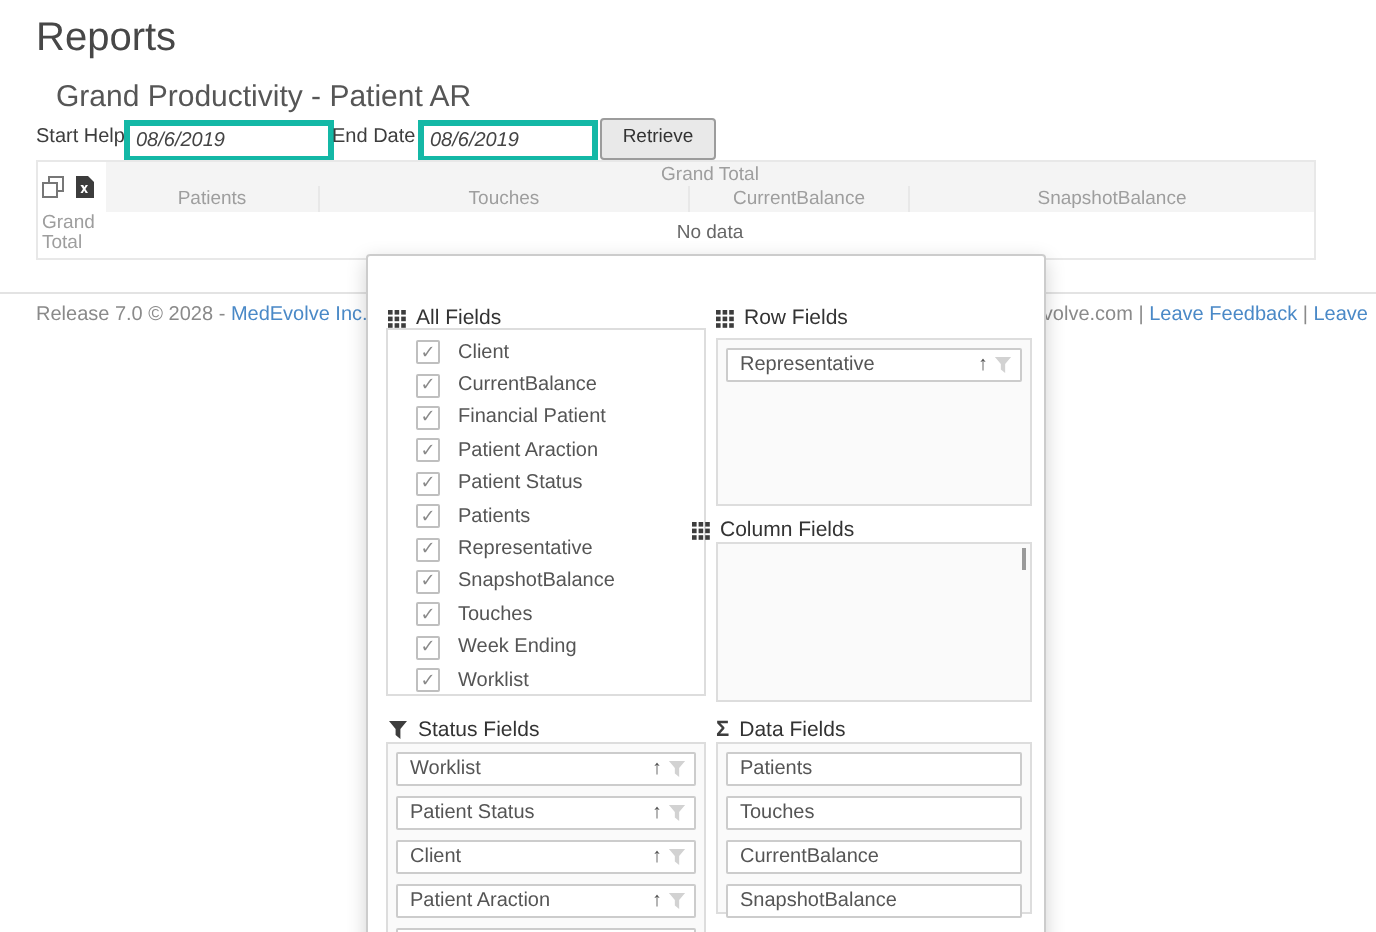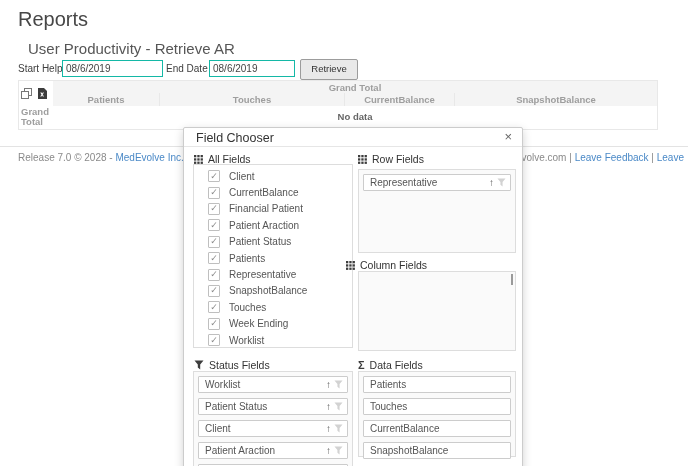--- a/index.html
+++ b/index.html
@@ -11,33 +11,33 @@
   }
   .abs{position:absolute;}
 
   
   .page-title{left:18px;top:8px;font-size:20px;font-weight:400;color:#474747;}
   .report-title{left:28px;top:40px;font-size:15px;font-weight:400;color:#565656;}
 
   
   .tb-label{top:63px;font-size:10px;color:#3d3d3d;}
   .tb-input{
-    top:60px;height:15px;border:1px solid #14b8a6;background:#fff;
+    top:60px;height:15px;border:3px solid #14b8a6;background:#fff;
     font-family:"Liberation Sans", sans-serif;font-size:10px;color:#444;
-    padding:0 3px;box-sizing:content-box;
+    padding:0 3px;box-sizing:content-box;font-style:italic;
   }
   .tb-btn{
     left:300px;top:59px;height:19px;width:56px;
     background:#e9e9e9;border:1px solid #9c9c9c;border-radius:2px;
     font-family:"Liberation Sans", sans-serif;font-size:9.5px;color:#333;
     text-align:center;line-height:17px;cursor:pointer;
   }
 
   
-  .g-cell{box-sizing:border-box;border:1px solid #e8e8e8;font-size:9.5px;font-weight:bold;}
+  .g-cell{box-sizing:border-box;border:1px solid #e8e8e8;font-size:9.5px;}
   .g-corner{left:18px;top:80px;width:36px;height:27px;background:#fff;
             display:flex;align-items:center;gap:5px;padding-left:2px;}
   .g-grand{left:53px;top:80px;width:605px;height:14px;background:#f4f4f4;
            color:#9e9e9e;text-align:center;line-height:13px;border-left:none;}
   .g-colhdr{top:93px;height:14px;background:#f4f4f4;color:#9e9e9e;
             text-align:center;line-height:13px;border-top:none;border-left:none;}
   .g-rowhdr{left:18px;top:106px;width:36px;height:24px;background:#fff;color:#9e9e9e;
             padding:1px 2px;line-height:10px;border-top:none;}
   .g-nodata{left:53px;top:106px;width:605px;height:24px;background:#fff;color:#666;
             text-align:center;line-height:22px;border-top:none;border-left:none;}
@@ -84,21 +84,21 @@
   .chip .lbl{flex:1 1 auto;overflow:hidden;white-space:nowrap;}
   .chip .sort{font-size:10px;color:#555;margin-right:3px;cursor:pointer;}
   .chip .funnel{cursor:pointer;display:flex;}
 
   .col-scroll{position:absolute;right:2px;top:2px;width:2px;height:11px;background:#9a9a9a;}
 </style>
 </head>
 <body>
 
 <div class="abs page-title">Reports</div>
-<div class="abs report-title">User Productivity - Retrieve AR</div>
+<div class="abs report-title">Grand Productivity - Patient AR</div>
 
 <span class="abs tb-label" style="left:18px">Start Help</span>
 <input class="abs tb-input" style="left: 62px; width: 93px;" value="08/6/2019">
 <span class="abs tb-label" style="left:166px">End Date</span>
 <input class="abs tb-input" style="left: 209px; width: 78px;" value="08/6/2019">
 <div class="abs tb-btn">Retrieve Data</div>
 
 <div class="abs g-cell g-corner">
   <span style="display:flex">
     <svg width="11" height="11" viewBox="0 0 11 11">
@@ -129,24 +129,20 @@
 </div>
 <div class="abs footer footer-right">
   <span>lmedevolve.com</span>
   <span>|</span>
   <a href="#">Leave Feedback</a>
   <span>|</span>
   <a href="#">Leave</a>
 </div>
 
 <div class="abs dialog">
-  <div class="dlg-header">
-    <span class="dlg-title">Field Chooser</span>
-    <span class="dlg-close">×</span>
-  </div>
 
   <div class="abs sec-hdr" style="left:10px;top:25px">
     <svg width="9" height="9" viewBox="0 0 9 9">
         <g fill="#3d3d3d">
           <rect width="2.3" height="2.3"></rect>
           <rect x="3.3" width="2.3" height="2.3"></rect>
           <rect x="6.6" width="2.3" height="2.3"></rect>
           <rect y="3.3" width="2.3" height="2.3"></rect>
           <rect x="3.3" y="3.3" width="2.3" height="2.3"></rect>
           <rect x="6.6" y="3.3" width="2.3" height="2.3"></rect>

